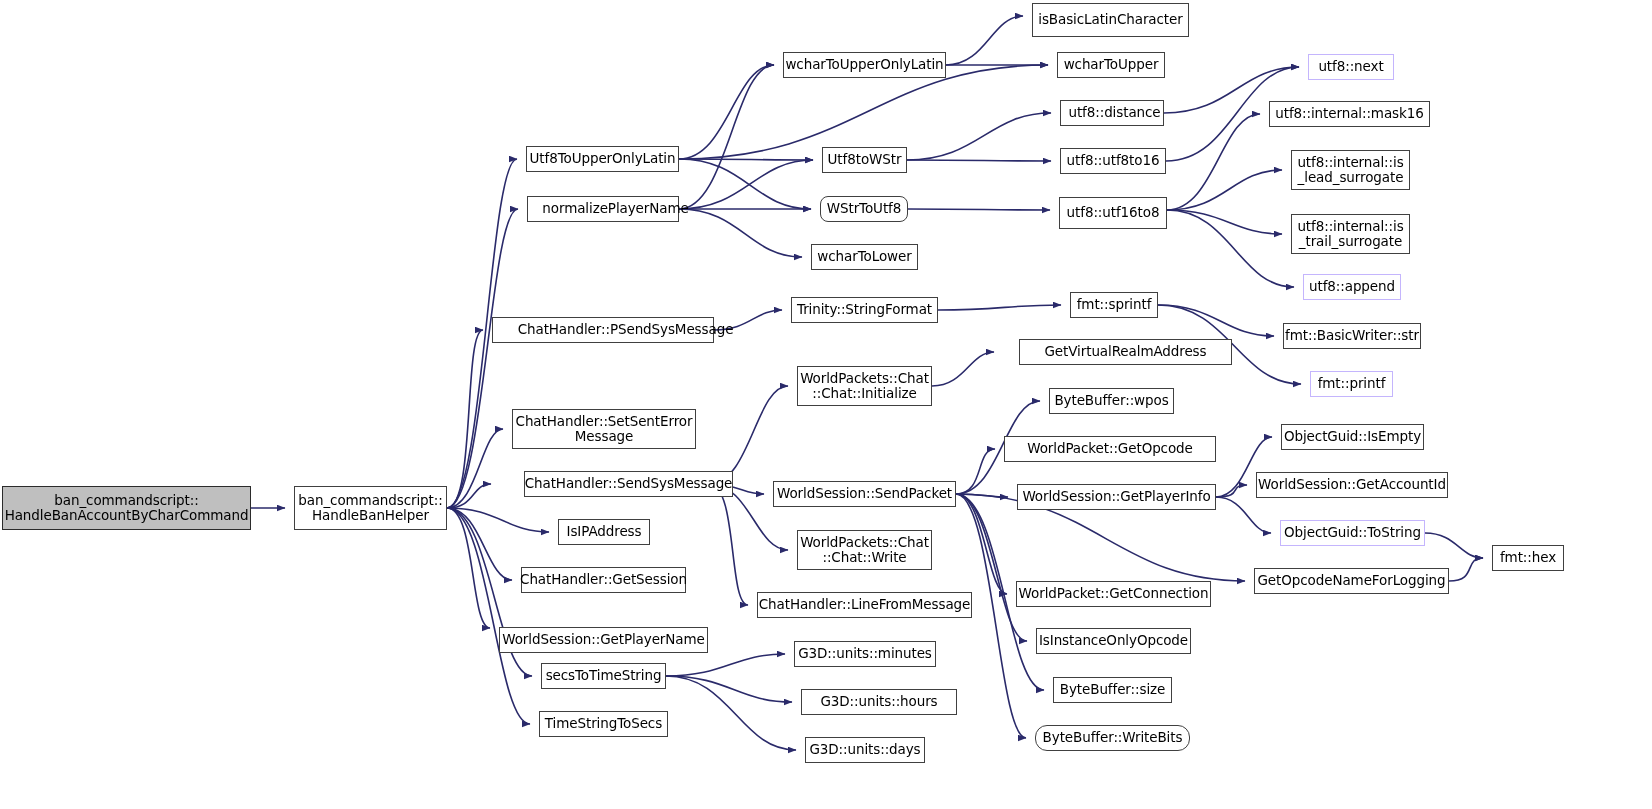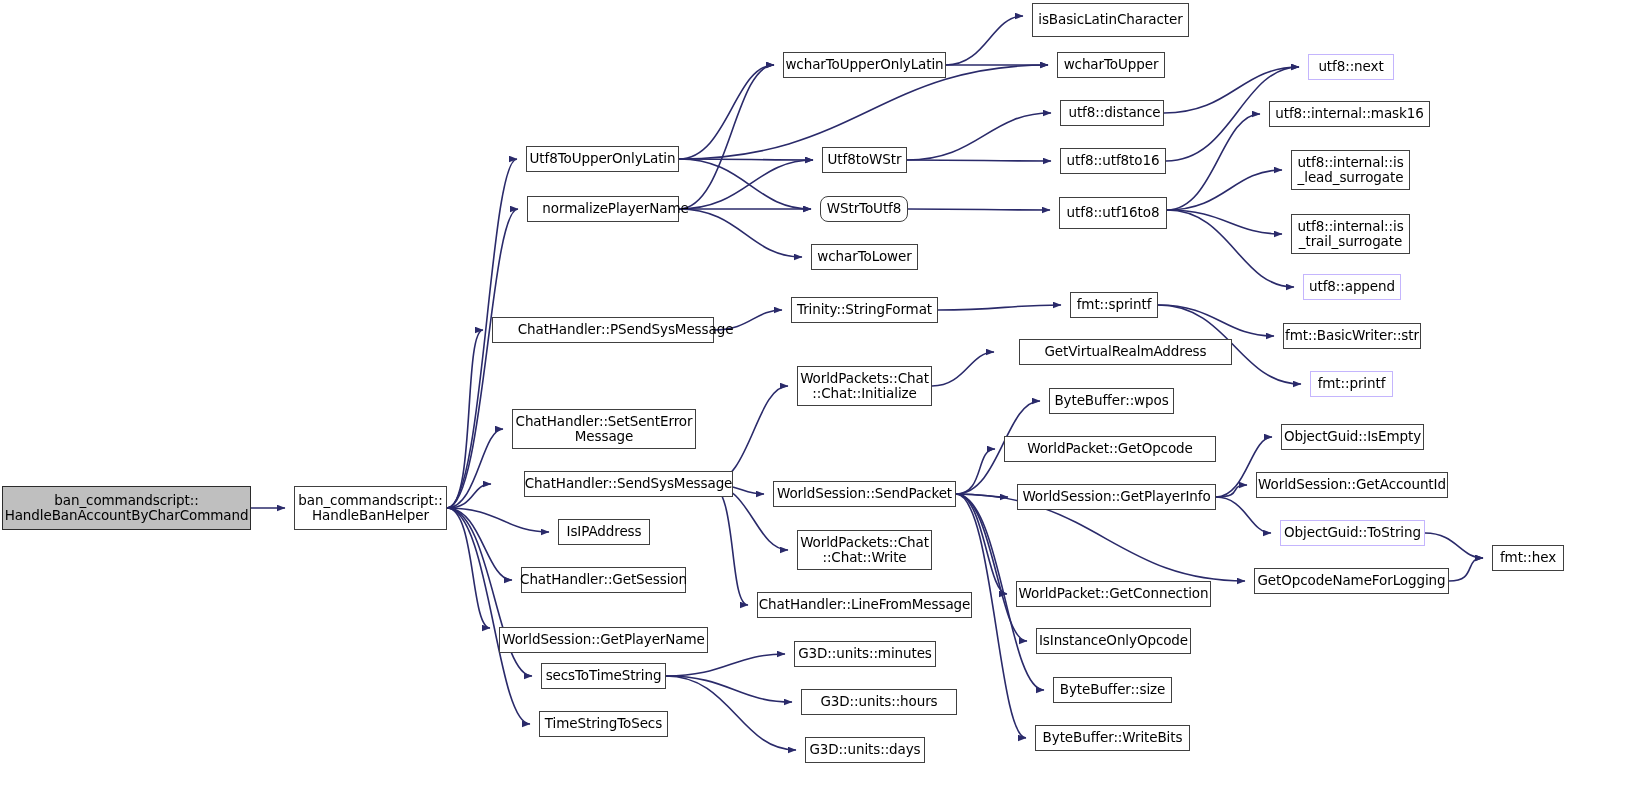--- a/index.html
+++ b/index.html
@@ -154,21 +154,21 @@
       <div class="node" style="left: 1060px; top: 148px; width: 106px; height: 26px;">utf8::utf8to16</div>
       <div class="node" style="left: 1059px; top: 197px; width: 108px; height: 32px;">utf8::utf16to8</div>
       <div class="node" style="left: 1070px; top: 292px; width: 88px; height: 26px;">fmt::sprintf</div>
       <div class="node" style="left: 1003px; top: 339px; width: 213px; height: 26px; margin-left: 16px;">GetVirtualRealmAddress</div>
       <div class="node" style="left: 1049px; top: 388px; width: 125px; height: 26px;">ByteBuffer::wpos</div>
       <div class="node" style="left: 1004px; top: 436px; width: 212px; height: 26px;">WorldPacket::GetOpcode</div>
       <div class="node" style="left: 1017px; top: 484px; width: 199px; height: 26px;">WorldSession::GetPlayerInfo</div>
       <div class="node" style="left: 1016px; top: 581px; width: 195px; height: 26px;">WorldPacket::GetConnection</div>
       <div class="node" style="left: 1036px; top: 628px; width: 155px; height: 26px;">IsInstanceOnlyOpcode</div>
       <div class="node" style="left: 1053px; top: 677px; width: 119px; height: 26px;">ByteBuffer::size</div>
-      <div class="node" style="left: 1035px; top: 725px; width: 155px; height: 26px;">ByteBuffer::WriteBits</div>
+      <div class="node" style="left: 1035px; top: 725px; width: 155px; height: 26px; border-radius: 12px;">ByteBuffer::WriteBits</div>
       <div class="node hot" style="left: 1308px; top: 54px; width: 86px; height: 26px;">utf8::next</div>
       <div class="node" style="left: 1269px; top: 101px; width: 161px; height: 26px;">utf8::internal::mask16</div>
       <div class="node" style="left: 1291px; top: 150px; width: 119px; height: 40px;">utf8::internal::is
 _lead_surrogate</div>
       <div class="node" style="left: 1291px; top: 214px; width: 119px; height: 40px;">utf8::internal::is
 _trail_surrogate</div>
       <div class="node hot" style="left: 1303px; top: 274px; width: 98px; height: 26px;">utf8::append</div>
       <div class="node" style="left: 1283px; top: 323px; width: 138px; height: 26px;">fmt::BasicWriter::str</div>
       <div class="node hot" style="left: 1310px; top: 371px; width: 83px; height: 26px;">fmt::printf</div>
       <div class="node" style="left: 1281px; top: 424px; width: 143px; height: 26px;">ObjectGuid::IsEmpty</div>

